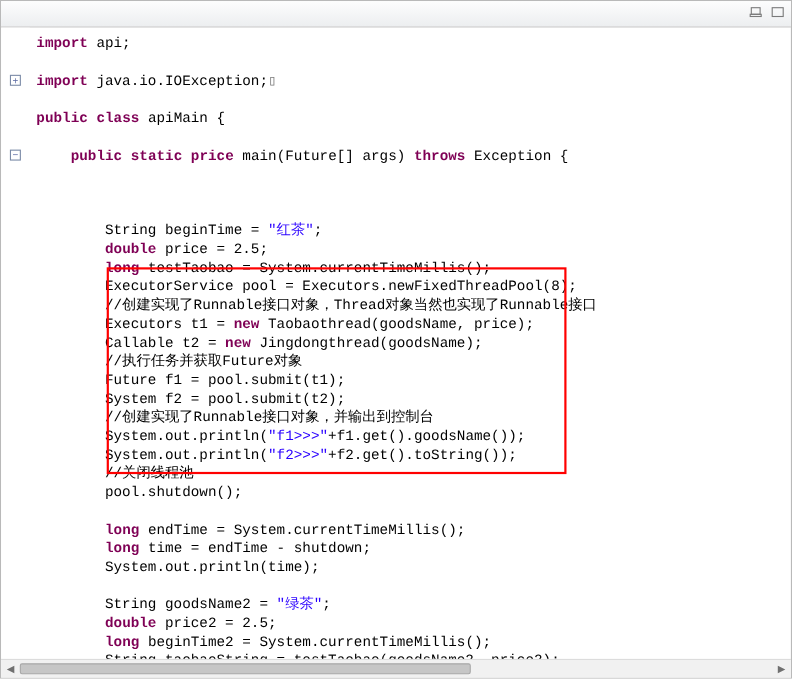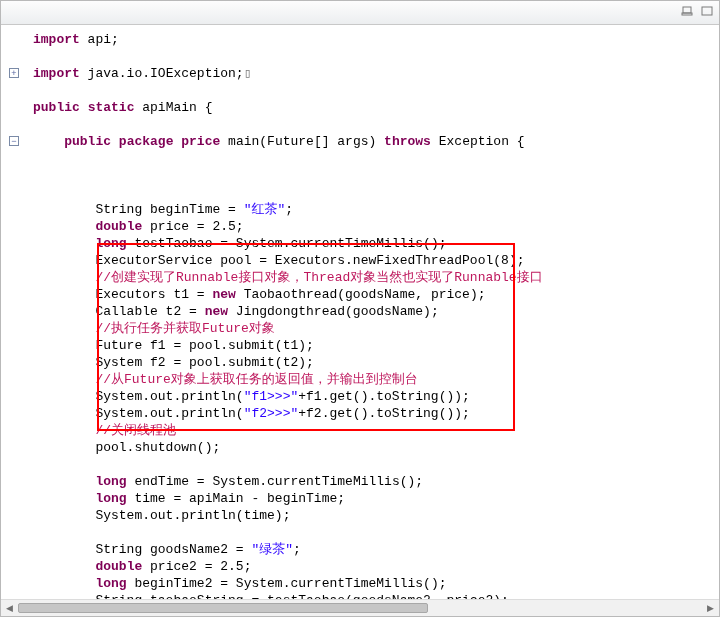--- a/index.html
+++ b/index.html
@@ -103,21 +103,21 @@
   pre.code {
     margin: 0;
     padding: 6px 0 6px 6px;
     font-family: Consolas, "Courier New", monospace;
     font-size: 13px;
     line-height: 17px;
     color: #000;
     white-space: pre;
   }
   .kw   { color: #7f0055; font-weight: bold; }
-  .cm   { color: #be185d; }
+  .cm   { color: #000000; }
   .str  { color: #2a00ff; }
   .box  { color: #7a7a7a; }
   .highlight-box {
     position: absolute;
     border: 2px solid #ff0000;
     pointer-events: none;
   }
   .hscroll {
     height: 17px;
     background: #f1f1f1;
@@ -169,44 +169,44 @@
       <div class="gap"></div>
       <div class="gap"></div>
       <div class="fold-minus">−</div>
     </div>
 
     <div class="code-viewport">
 <pre class="code"><span class="kw">import</span><span> api;</span>
 
 <span class="kw">import</span><span> java.io.IOException;</span><span class="box">▯</span>
 
-<span class="kw">public</span><span> </span><span class="kw">static</span><span> apiMain {</span>
-
-<span>    </span><span class="kw">public</span><span> </span><span class="kw">package</span><span> </span><span class="kw">price</span><span> main(Future[] args) </span><span class="kw">throws</span><span> Exception {</span>
+<span class="kw">public</span><span> </span><span class="kw">class</span><span> apiMain {</span>
+
+<span>    </span><span class="kw">public</span><span> </span><span class="kw">static</span><span> </span><span class="kw">price</span><span> main(Future[] args) </span><span class="kw">throws</span><span> Exception {</span>
 
 
 
 <span>        String beginTime = </span><span class="str">"红茶"</span><span>;</span>
 <span>        </span><span class="kw">double</span><span> price = 2.5;</span>
 <span>        </span><span class="kw">long</span><span> testTaobao = System.currentTimeMillis();</span>
 <span>        ExecutorService pool = Executors.newFixedThreadPool(8);</span>
 <span class="cm">        //创建实现了Runnable接口对象，Thread对象当然也实现了Runnable接口</span>
 <span>        Executors t1 = </span><span class="kw">new</span><span> Taobaothread(goodsName, price);</span>
 <span>        Callable t2 = </span><span class="kw">new</span><span> Jingdongthread(goodsName);</span>
 <span class="cm">        //执行任务并获取Future对象</span>
 <span>        Future f1 = pool.submit(t1);</span>
 <span>        System f2 = pool.submit(t2);</span>
-<span class="cm">        //从Future对象上获取任务的返回值，并输出到控制台</span>
-<span>        System.out.println(</span><span class="str">"f1&gt;&gt;&gt;"</span><span>+f1.get().toString());</span>
+<span class="cm">        //创建实现了Runnable接口对象，并输出到控制台</span>
+<span>        System.out.println(</span><span class="str">"f1&gt;&gt;&gt;"</span><span>+f1.get().goodsName());</span>
 <span>        System.out.println(</span><span class="str">"f2&gt;&gt;&gt;"</span><span>+f2.get().toString());</span>
 <span class="cm">        //关闭线程池</span>
 <span>        pool.shutdown();</span>
 
 <span>        </span><span class="kw">long</span><span> endTime = System.currentTimeMillis();</span>
-<span>        </span><span class="kw">long</span><span> time = apiMain - beginTime;</span>
+<span>        </span><span class="kw">long</span><span> time = endTime - shutdown;</span>
 <span>        System.out.println(time);</span>
 
 <span>        String goodsName2 = </span><span class="str">"绿茶"</span><span>;</span>
 <span>        </span><span class="kw">double</span><span> price2 = 2.5;</span>
 <span>        </span><span class="kw">long</span><span> beginTime2 = System.currentTimeMillis();</span>
 <span>        String taobaoString = testTaobao(goodsName2, price2);</span>
 
 
 </pre>
     </div>

